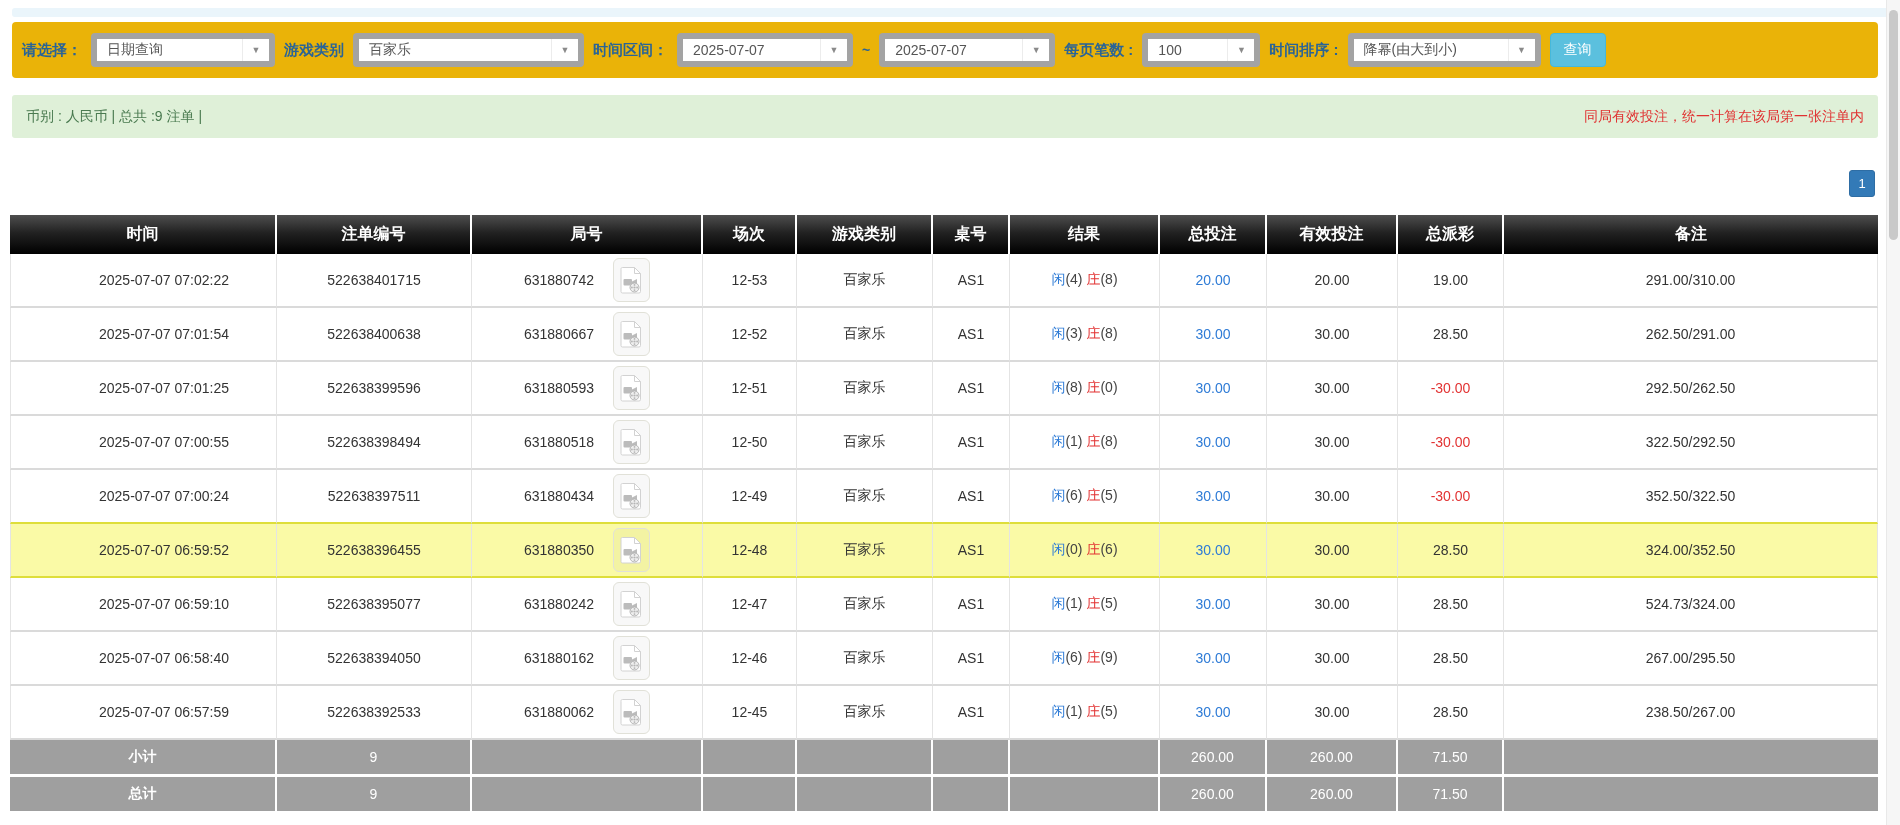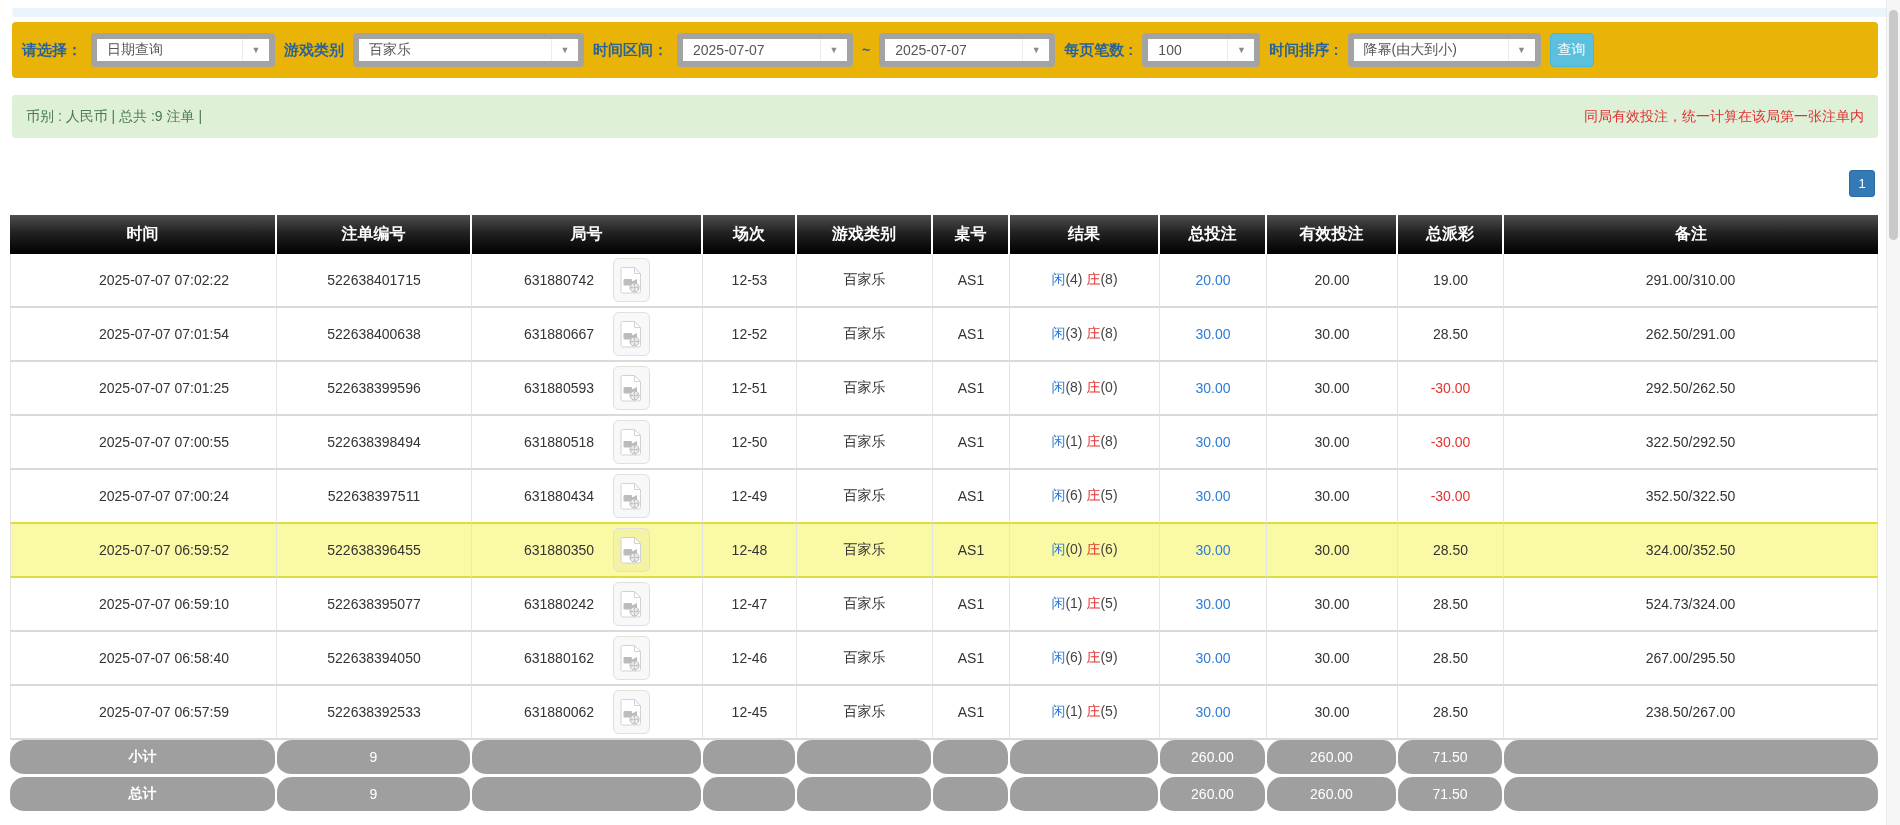--- a/index.html
+++ b/index.html
@@ -19,21 +19,21 @@
   .select {
     height:34px; background:#fff; border:6px solid #a3a3a3; border-radius:4px;
     display:flex; align-items:center; justify-content:space-between; padding-left:10px;
     color:#555; font-size:14px; cursor:pointer;
   }
   .caret-box { width:27px; height:22px; display:flex; align-items:center; justify-content:center;
     color:#8a8a8a; font-size:9px; border-left:1px solid #ececec; margin-left:6px; }
   .w184{width:184px}.w231{width:231px}.w176{width:176px}.w118{width:118px}.w193{width:193px}
   .tilde { color:#2a6496; font-weight:bold; font-size:14px; }
   .query-btn {
-    height:34px; padding:0 7px; background:#5bc0de; border:1px solid #46b8da; border-radius:4px;
+    height:34px; padding:0 13px; background:#5bc0de; border:1px solid #46b8da; border-radius:4px;
     color:#fff; font-size:14px; cursor:pointer; font-family:inherit;
   }
   
   .summary-bar {
     position:absolute; left:12px; top:95px; width:1866px; height:43px;
     background:#dff0d8; border-radius:3px; display:flex; align-items:center; justify-content:space-between;
     padding:0 14px; font-size:14px; color:#4a7a50;gap:28px;
   }
   .summary-right { color:#e03131; }
   
@@ -52,21 +52,21 @@
   thead th:last-child { border-right:none; }
   tbody td {
     height:54px; background:#fff; text-align:center; color:#333;
     border-bottom:2px solid #dadada; border-right:1px solid #e4e4e4; overflow:hidden;
   }
   tbody td:first-child { border-left:1px solid #e4e4e4;padding-left:42px; }
   tbody tr.highlight td { background:#fafaa6; border-bottom-color:#dede3a; }
   tbody tr.pre-highlight td { border-bottom-color:#dede3a;margin-top:40px; }
   tfoot td {
     height:37px; background:#9f9f9f; color:#fff; text-align:center;
-    border-right:2px solid #fff; border-bottom:3px solid #fff; font-size:14px;border-radius:15px;
+    border-right:2px solid #fff; border-bottom:3px solid #fff; font-size:14px;
   }
   tfoot td:last-child { border-right:none; }
   tfoot td.flabelcell { font-weight:bold; }
   .link { color:#2e7bd6; cursor:pointer; }
   .p { color:#2e7bd6; } .b { color:#e23333; } .v { color:#444; }
   .neg { color:#e23333; }
   .round-wrap { display:inline-flex; align-items:center; gap:19px; }
   .video-btn {
     display:inline-flex; width:37px; height:44px; background:rgba(120,120,120,0.05);
     border:1px solid #e1e1d8; border-radius:6px; align-items:center; justify-content:center; cursor:pointer;

